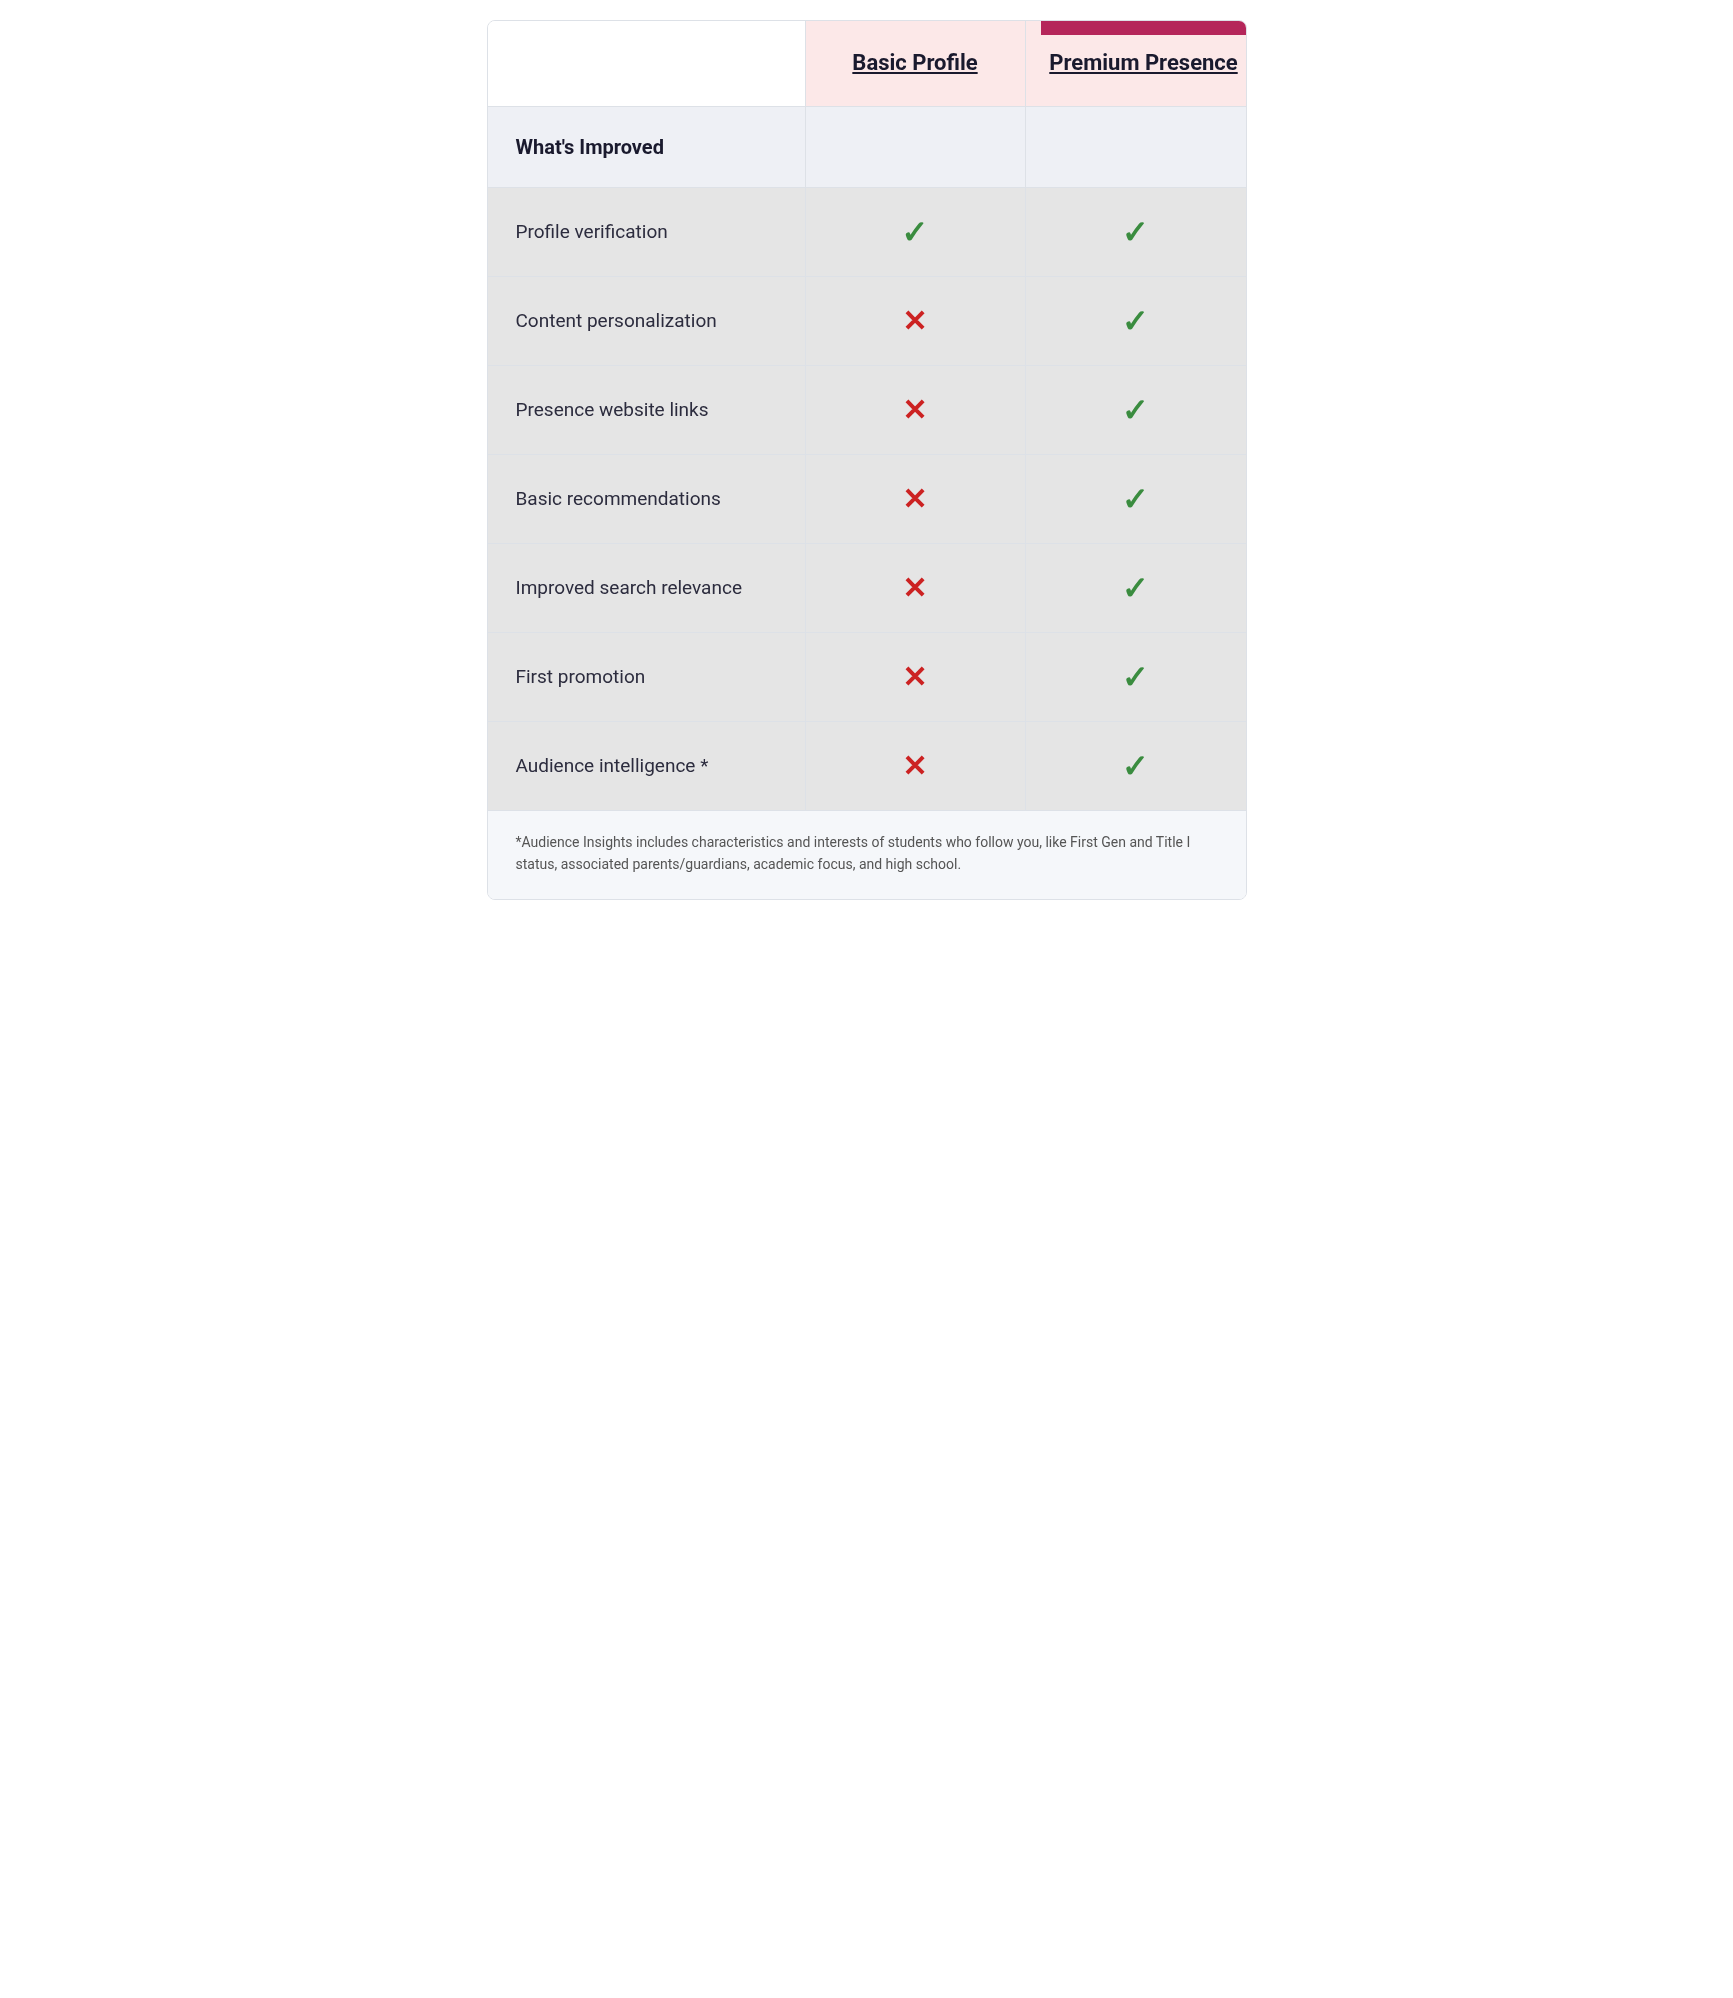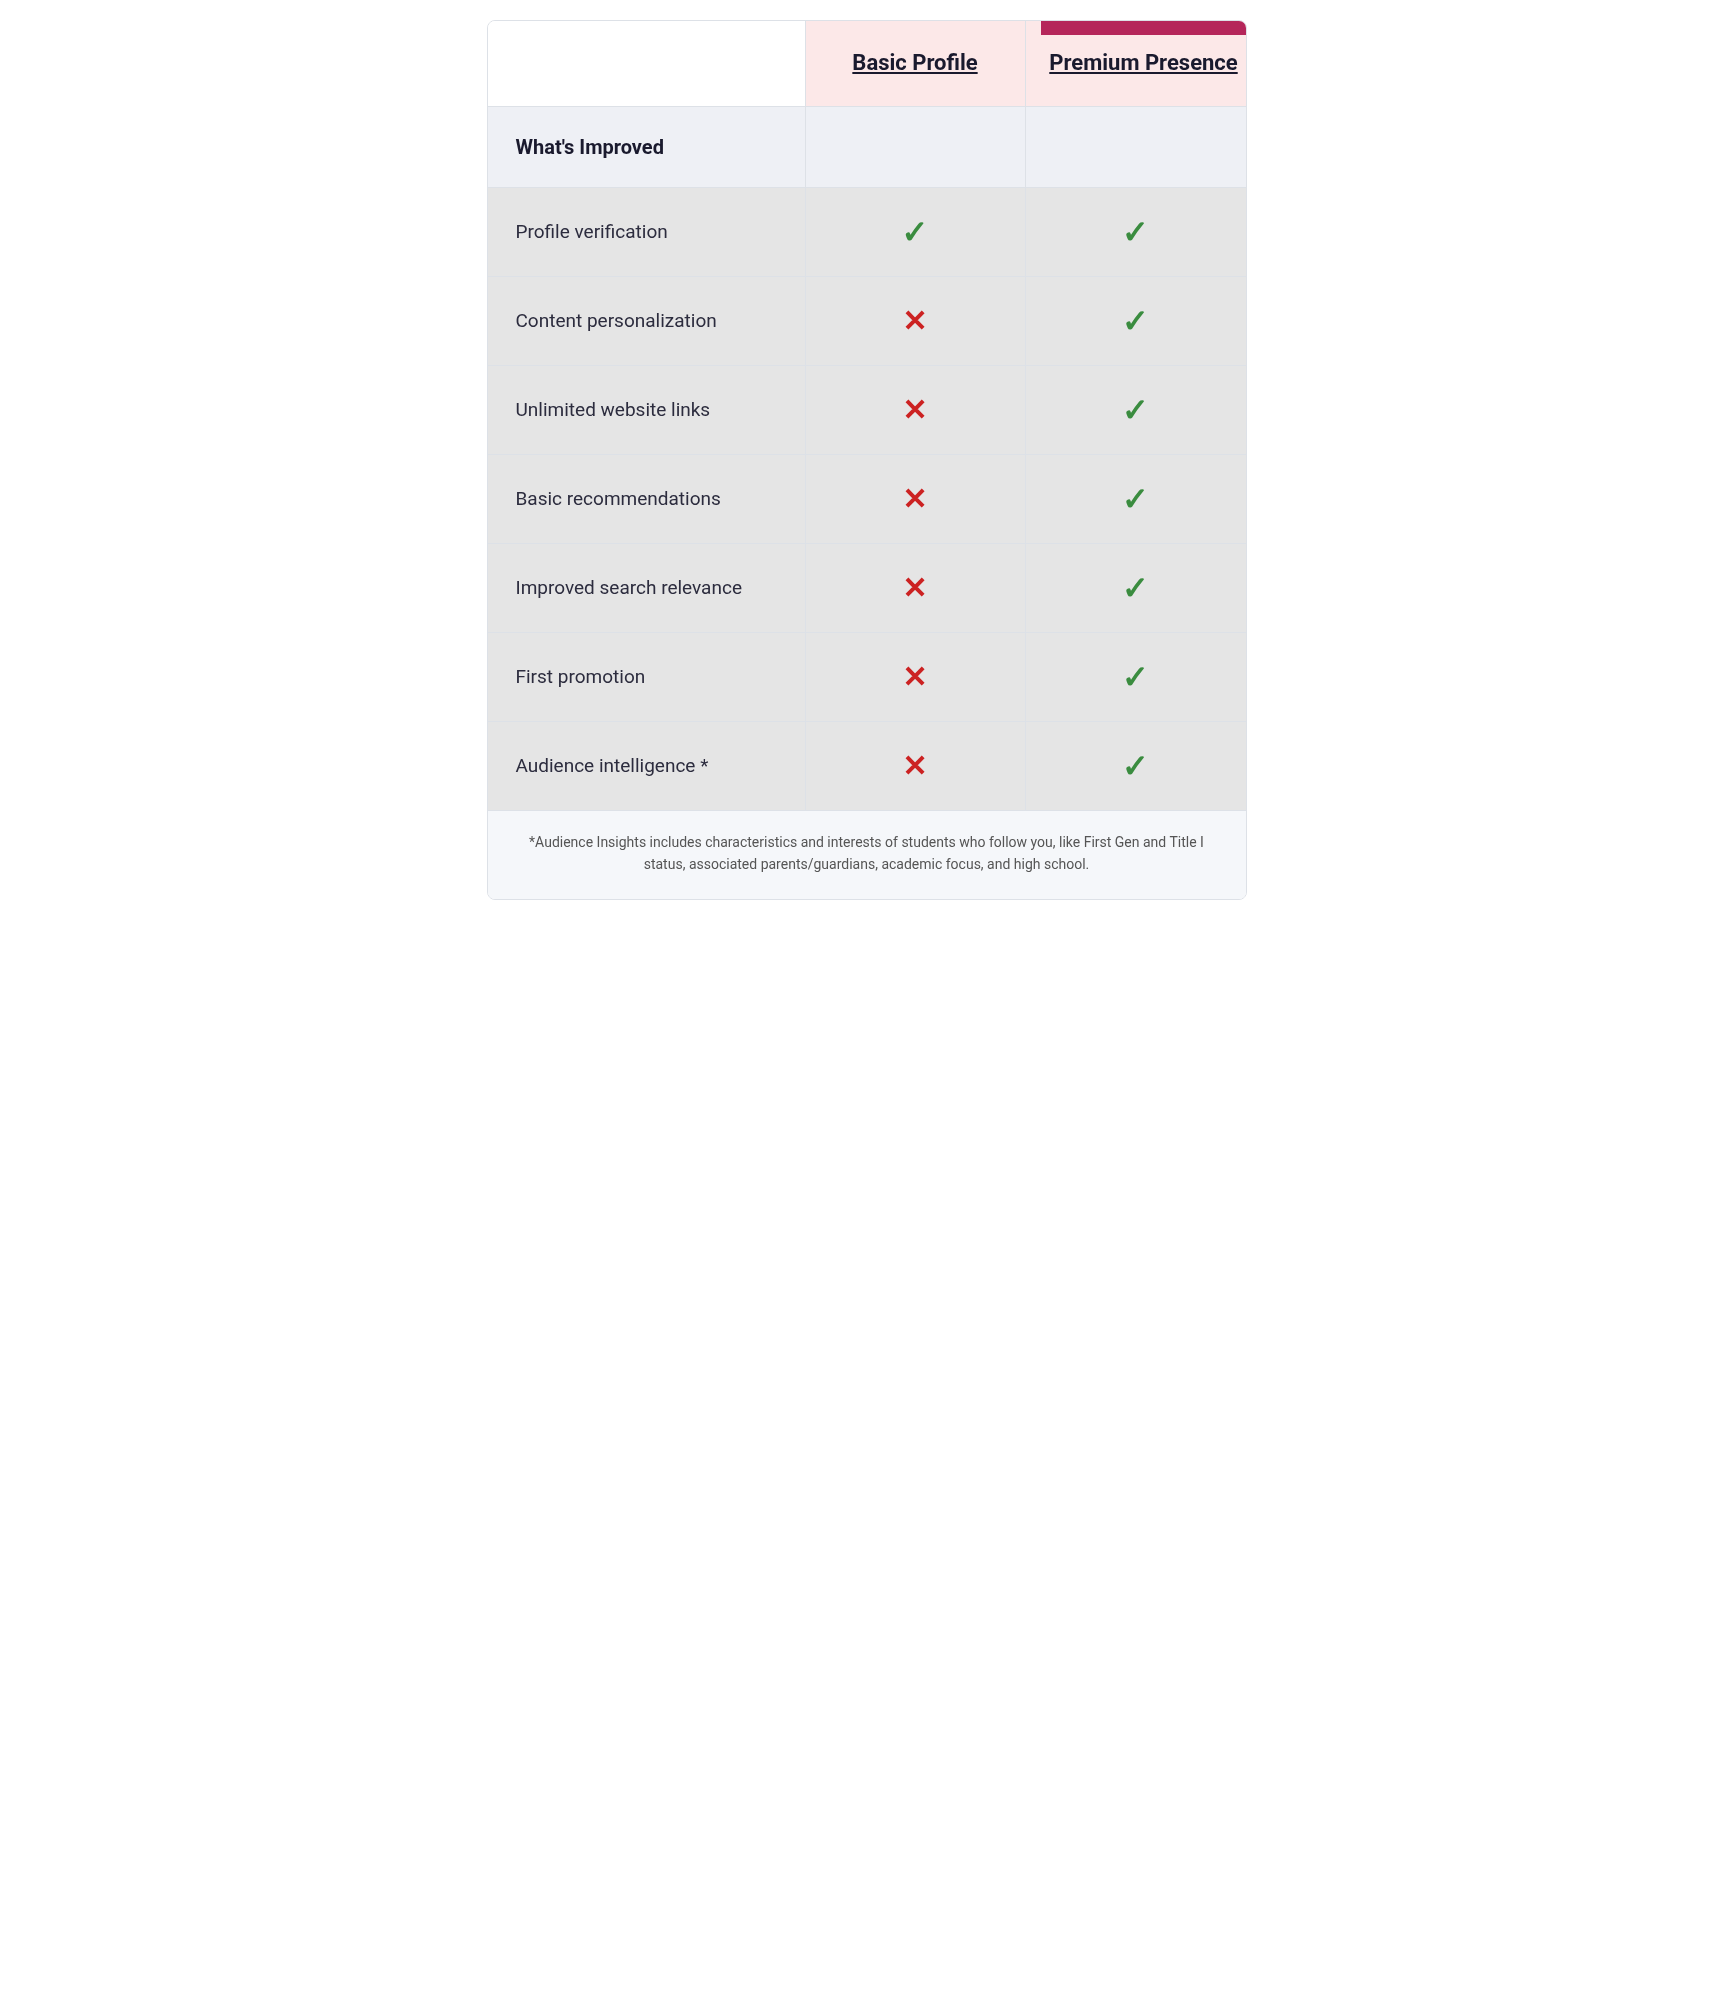--- a/index.html
+++ b/index.html
@@ -144,21 +144,20 @@
     .table-footer {
       padding: 20px 28px 24px 28px;
       background: #f5f7fa;
       border-top: 1px solid #dde1e7;
     }
 
     .footer-text {
       font-size: 14px;
       color: #555;
       line-height: 1.6;
-      text-align: center;
     }
   </style>
 </head>
 <body>
 
 <div class="comparison-table-wrapper">
 
   <div class="table-header">
     <div class="header-cell-empty"></div>
     <div class="header-cell-basic">
@@ -189,21 +188,21 @@
       <div class="feature-row">
         <div class="feature-label">Content personalization</div>
         <div class="feature-cell">
           <span class="cross-icon">✕</span>
         </div>
         <div class="feature-cell">
           <span class="check-icon">✓</span>
         </div>
       </div>
       <div class="feature-row">
-        <div class="feature-label">Unlimited website links</div>
+        <div class="feature-label">Presence website links</div>
         <div class="feature-cell">
           <span class="cross-icon">✕</span>
         </div>
         <div class="feature-cell">
           <span class="check-icon">✓</span>
         </div>
       </div>
       <div class="feature-row">
         <div class="feature-label">Basic recommendations</div>
         <div class="feature-cell">

